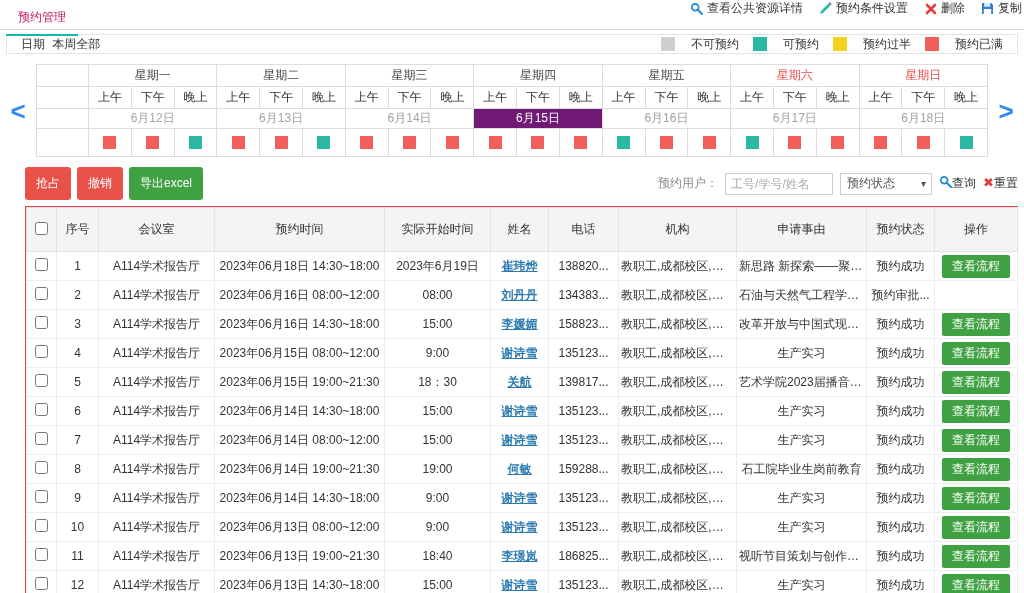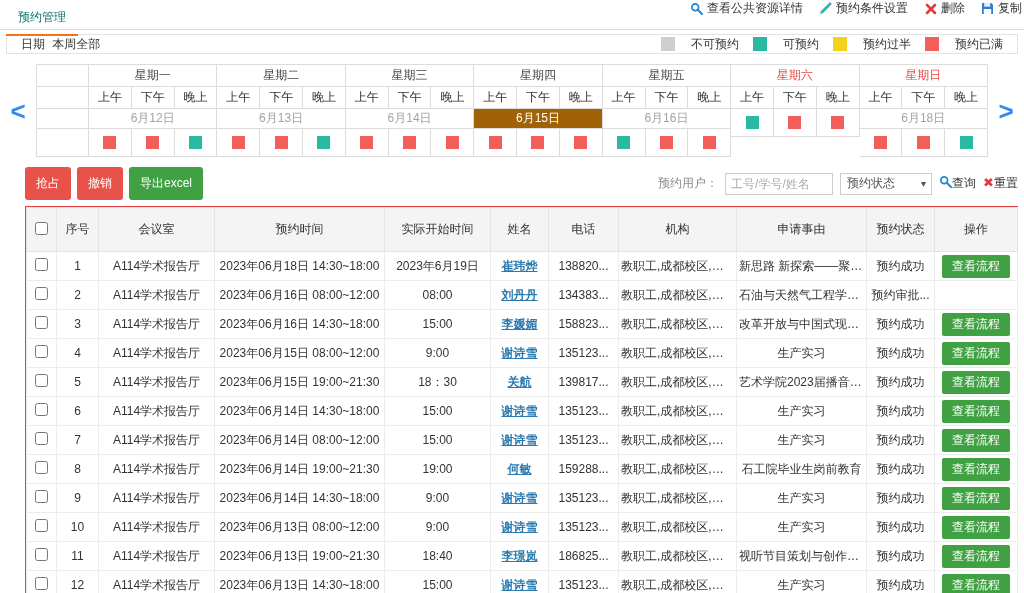--- a/index.html
+++ b/index.html
@@ -6,21 +6,21 @@
   html, body {
     width: 1024px; height: 593px; overflow: hidden;
     background: #fff; color: #333;
     font-family: "Liberation Sans", "DejaVu Sans", sans-serif;
     font-size: 12px;
   }
   a { text-decoration: none; color: inherit; cursor: pointer; }
 
   
   .tabbar { height: 30px; border-bottom: 1px solid #d9d9d9; display: flex; align-items: stretch; justify-content: space-between; padding-left: 6px; }
-  .tab { display: flex; align-items: center; padding: 17px 12px; border-bottom: 2px solid #f97316; color: #0f766e; }
+  .tab { display: flex; align-items: center; padding: 17px 12px; border-bottom: 2px solid #14b8a6; color: #be185d; }
   .tab-actions { display: flex; align-items: flex-start; padding-right: 2px; }
   .hact { display: inline-flex; align-items: center; gap: 4px; margin-left: 16px; color: #333; white-space: nowrap; }
   .hicon { display: inline-flex; width: 13px; height: 13px; align-items: center; justify-content: center; }
 
   
   .filterbar { margin: 4px 6px 0 6px; border: 1px solid #e3e3e3; height: 20px; display: flex; align-items: center; justify-content: space-between; padding: 0 14px 0 14px; }
   .date-filter { color: #333; }
   .date-filter .val { margin-left: 4px; }
   .legend { display: flex; align-items: center; gap: 14px; }
   .legend-item { display: inline-flex; align-items: center; gap: 16px; }
@@ -35,21 +35,21 @@
   .cal-day { flex: 1; display: flex; flex-direction: column; }
   .c { border-right: 1px solid #dcdcdc; border-bottom: 1px solid #dcdcdc; display: flex; align-items: center; justify-content: center; }
   .r1 { height: 22px; }
   .r2 { height: 22px; }
   .r3 { height: 20px; color: #a3a3a3; }
   .r4 { height: 28px; }
   .sub { display: flex; }
   .sub .c { flex: 1; }
   .dayname { color: #444; }
   .dayname.weekend { color: #e64c4c; }
-  .date.selected { background: #a16207; color: #fff; }
+  .date.selected { background: #701a75; color: #fff; }
   .sqr { width: 13px; height: 13px; display: block; }
 
   
   .toolbar { margin: 10px 6px 0 25px; display: flex; align-items: center; }
   .btn { border: none; color: #fff; font-size: 12px; padding: 8px 11px; border-radius: 3px; margin-right: 6px; cursor: pointer; font-family: inherit; }
   .btn.red { background: #e8524a; }
   .btn.green { background: #3fa142; }
   .tb-right { margin-left: auto; display: flex; align-items: center; gap: 7px; }
   .user-label { color: #8a8a8a; }
   .user-input { width: 108px; height: 22px; border: 1px solid #ccc; padding: 0 5px; font-size: 12px; font-family: inherit; color: #333; }
@@ -249,20 +249,21 @@
             </div>
           </div>
         </div>
         <div class="cal-day">
           <div class="c r1 dayname weekend">星期六</div>
           <div class="sub">
             <div class="c r2 slothead">上午</div>
             <div class="c r2 slothead">下午</div>
             <div class="c r2 slothead">晚上</div>
           </div>
+          <div class="c r3 date">6月17日</div>
           <div class="sub">
             <div class="c r4 slotcell">
               <span class="sqr" style="background: rgb(44, 185, 164);"></span>
             </div>
             <div class="c r4 slotcell">
               <span class="sqr" style="background: rgb(242, 94, 90);"></span>
             </div>
             <div class="c r4 slotcell">
               <span class="sqr" style="background: rgb(242, 94, 90);"></span>
             </div>

